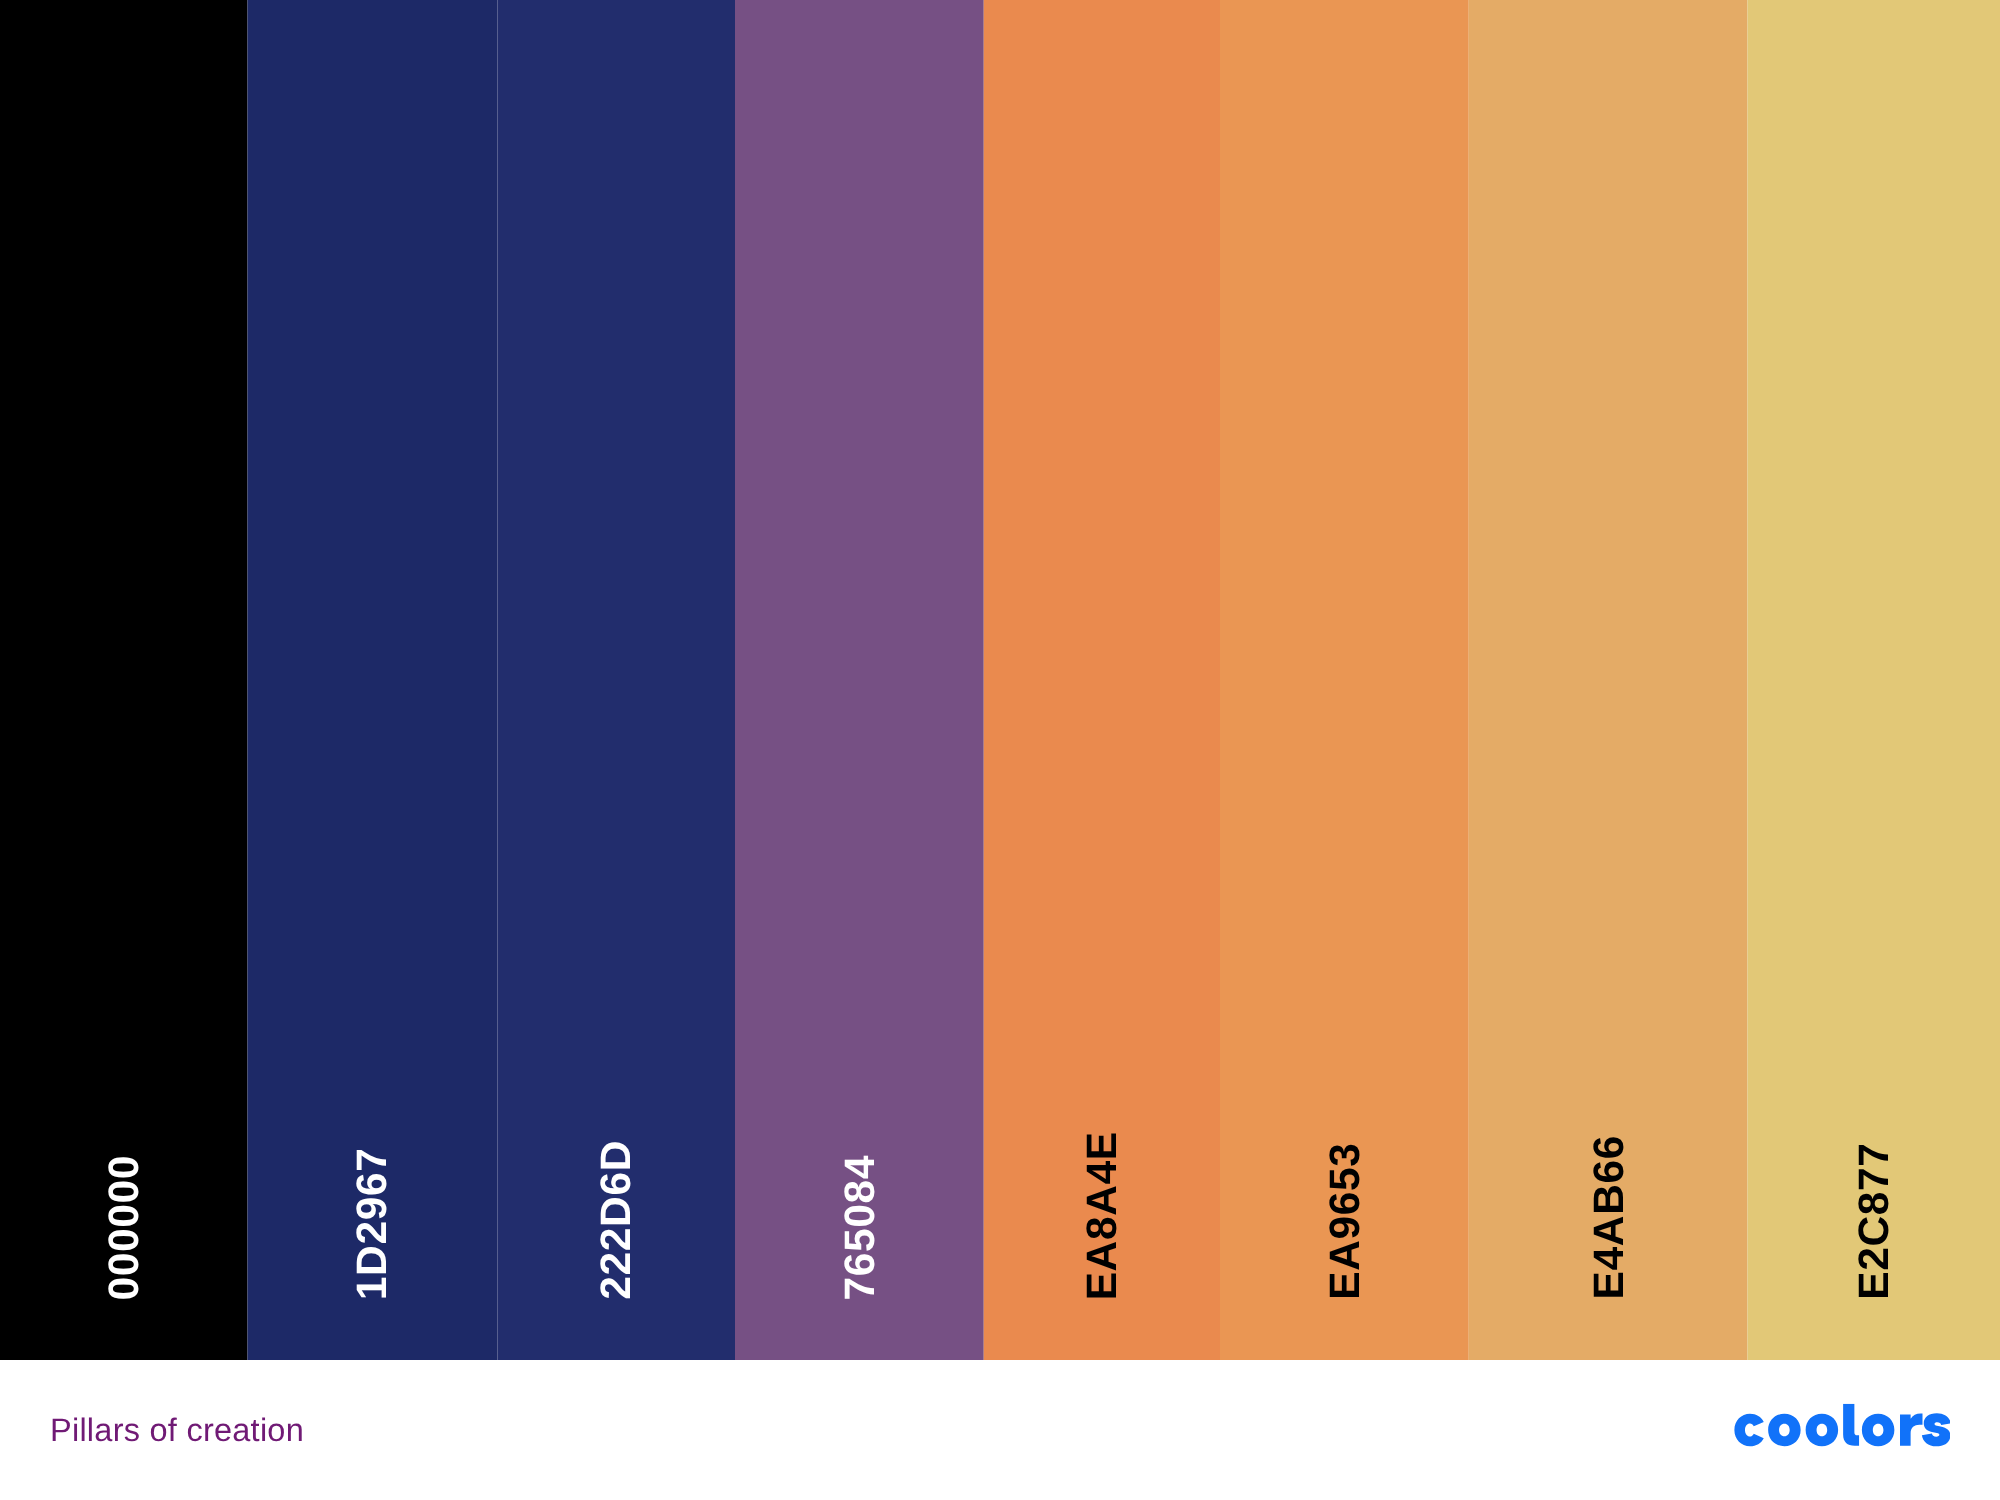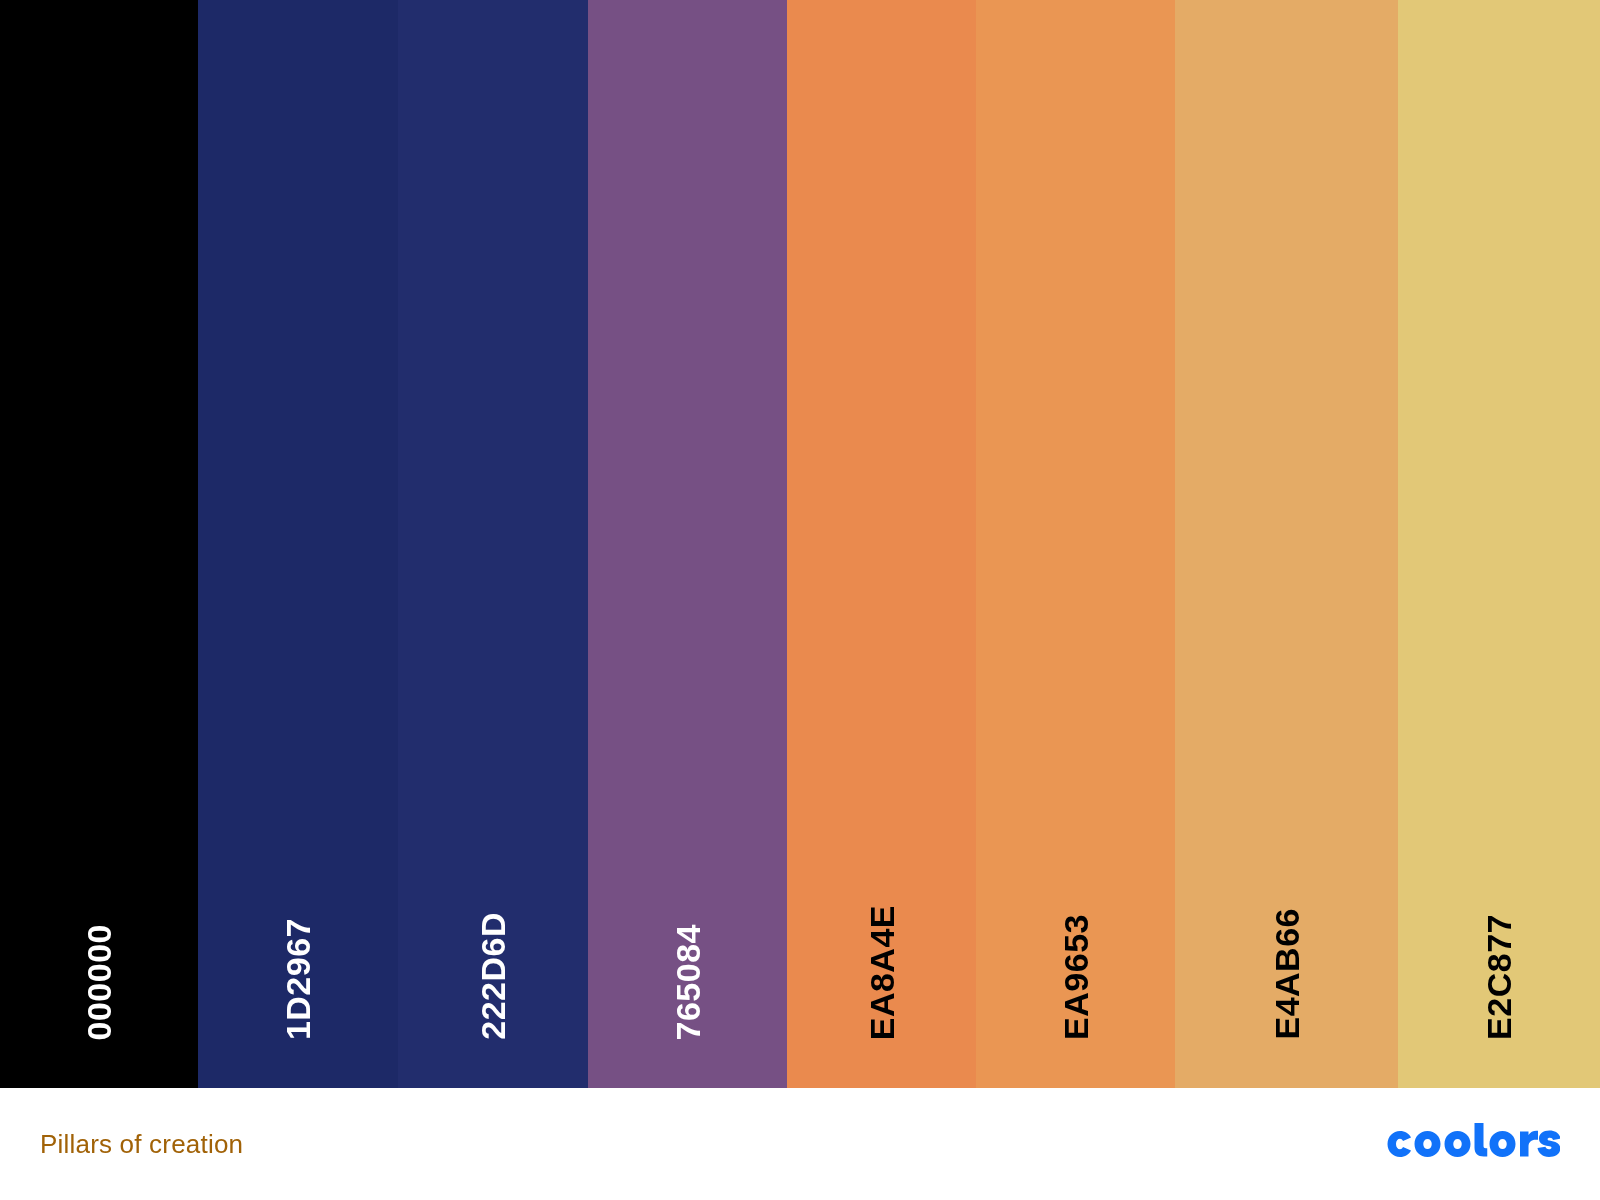--- a/index.html
+++ b/index.html
@@ -46,21 +46,21 @@
   .footer {
     flex:1 1 auto;
     background:#ffffff;
     display:flex;
     align-items:center;
     justify-content:space-between;
     padding:0 40px;
   }
   .footer-title {
     font-size:26px;
-    color:#a16207;
+    color:#701a75;
     font-weight:400;
     letter-spacing:0.2px;
   }
   .brand-logo {
     display:flex;
     align-items:center;
   }
   .brand-logo svg { display:block; }
 </style>
 </head>

